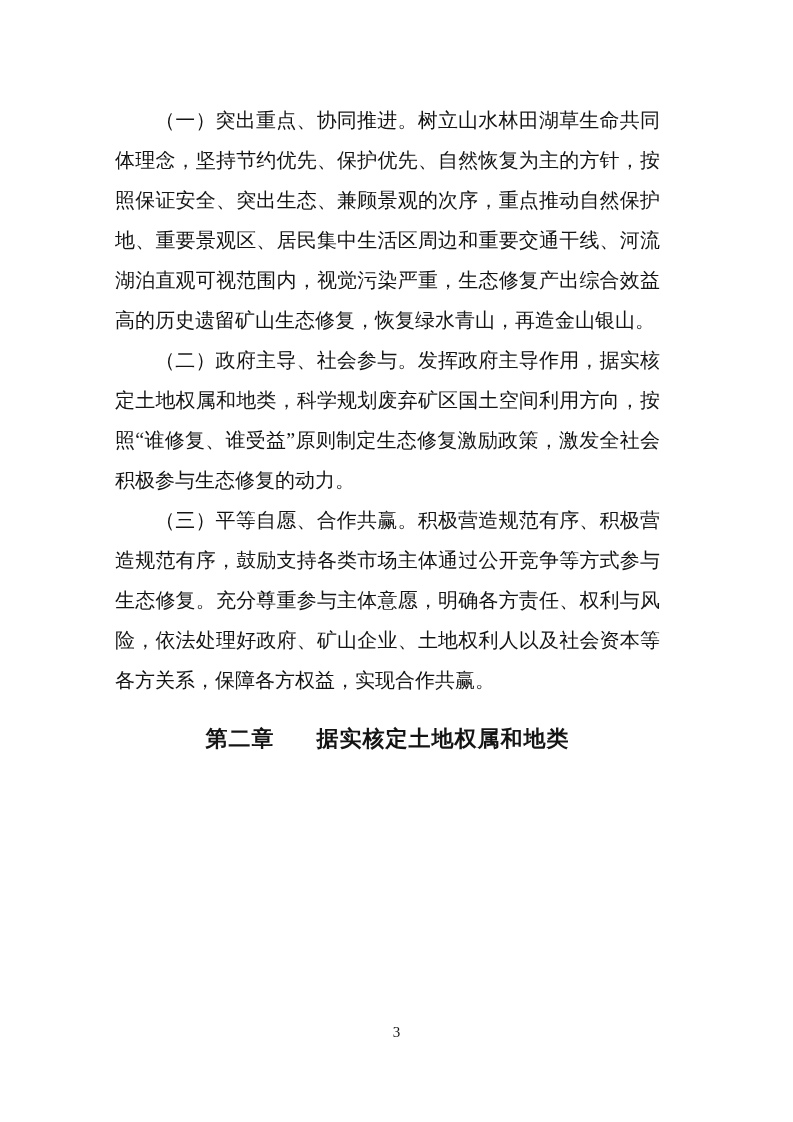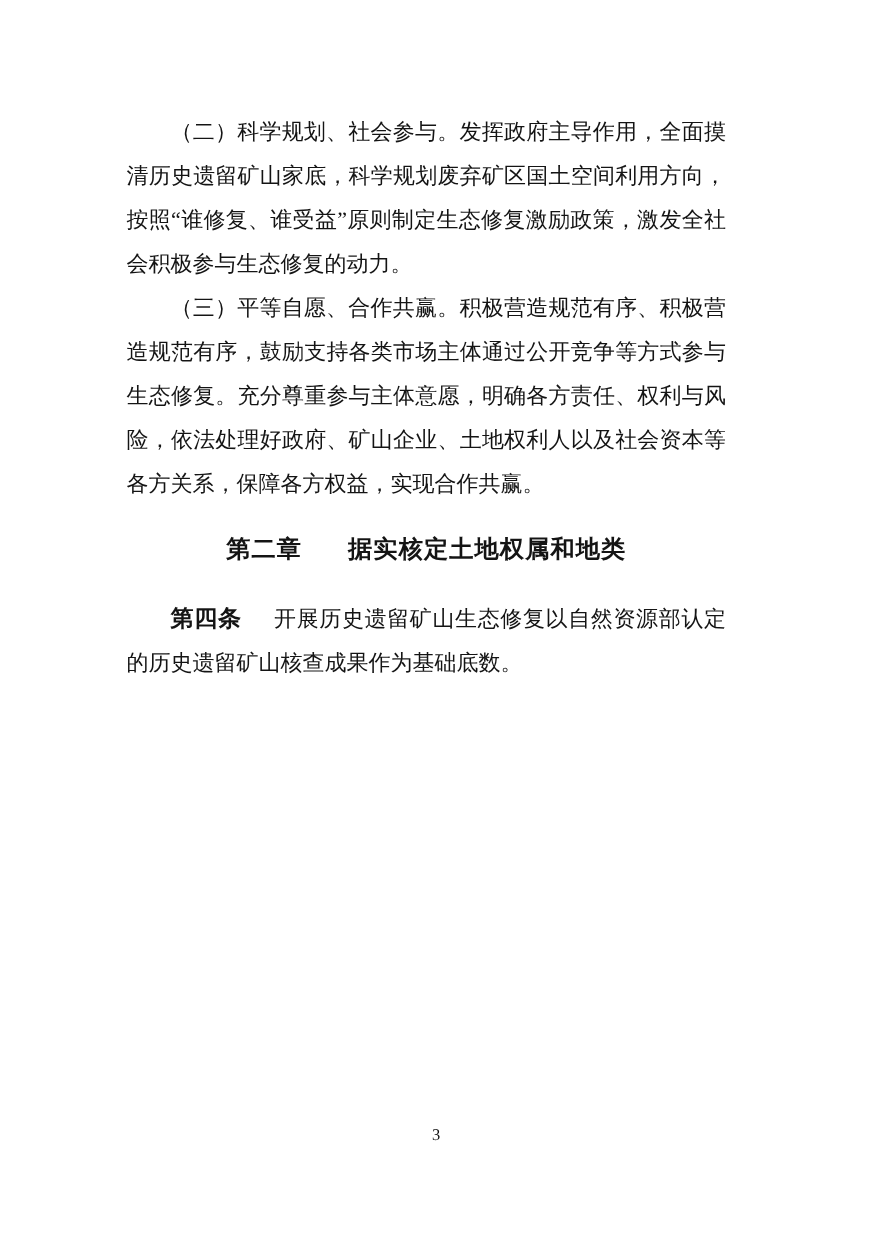--- a/index.html
+++ b/index.html
@@ -55,25 +55,23 @@
     text-align: center;
     font-size: 15px;
     line-height: 20px;
     color: #141414;
   }
 </style>
 </head>
 <body>
 
 <div class="doc">
-  <p class="para">（二）科学规划、社会参与。发挥政府主导作用，全面摸清历史遗留矿山家底，科学规划废弃矿区国土空间利用方向，按照“谁修复、谁受益”原则制定生态修复激励政策，激发全社会积极参与生态修复的动力。</p>
+  <p class="para">（一）突出重点、协同推进。树立山水林田湖草生命共同体理念，坚持节约优先、保护优先、自然恢复为主的方针，按照保证安全、突出生态、兼顾景观的次序，重点推动自然保护地、重要景观区、居民集中生活区周边和重要交通干线、河流湖泊直观可视范围内，视觉污染严重，生态修复产出综合效益高的历史遗留矿山生态修复，恢复绿水青山，再造金山银山。</p>
+  <p class="para">（二）政府主导、社会参与。发挥政府主导作用，据实核定土地权属和地类，科学规划废弃矿区国土空间利用方向，按照“谁修复、谁受益”原则制定生态修复激励政策，激发全社会积极参与生态修复的动力。</p>
   <p class="para">（三）平等自愿、合作共赢。积极营造规范有序、积极营造规范有序，鼓励支持各类市场主体通过公开竞争等方式参与生态修复。充分尊重参与主体意愿，明确各方责任、权利与风险，依法处理好政府、矿山企业、土地权利人以及社会资本等各方关系，保障各方权益，实现合作共赢。</p>
 
   <h2 class="chapter">
     <span class="chapter-number">第二章</span><span class="chapter-title">据实核定土地权属和地类</span>
   </h2>
 
-  <p class="para">
-    <span class="article-lead">第四条</span><span>开展历史遗留矿山生态修复以自然资源部认定的历史遗留矿山核查成果作为基础底数。</span>
-  </p>
 </div>
 
 <div class="page-number">3</div>
 
 </body></html>

